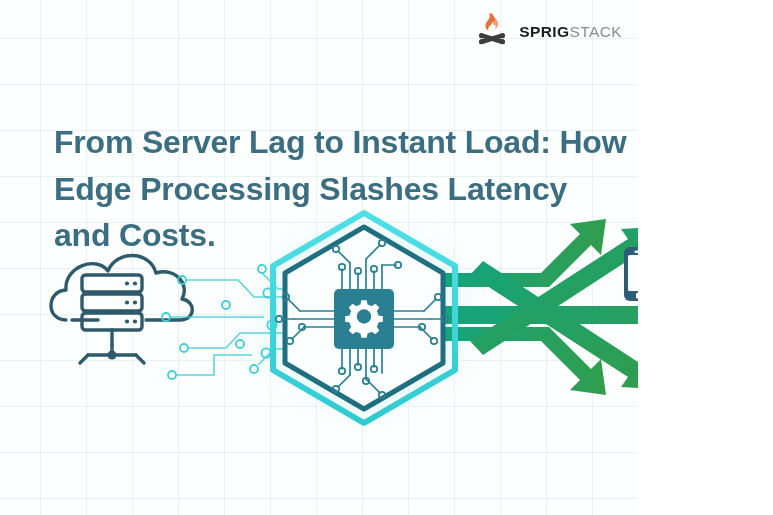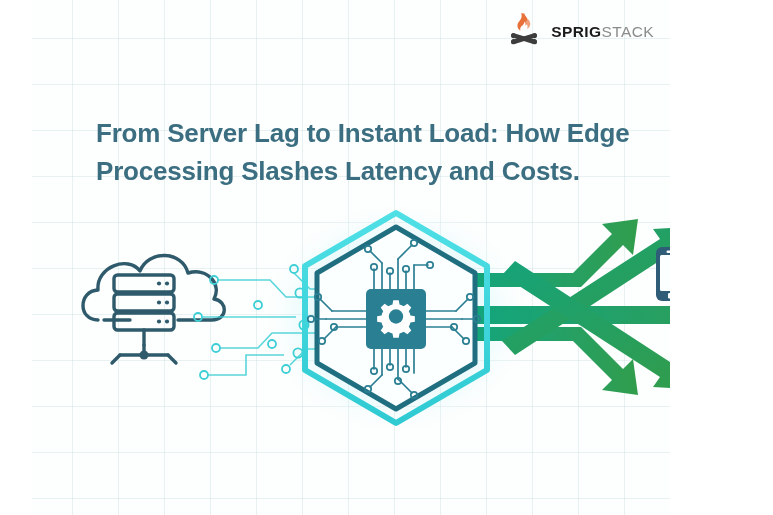--- a/index.html
+++ b/index.html
@@ -12,21 +12,20 @@
     width: 638px;
     height: 515px;
     overflow: hidden;
     background-color: #fdfefe;
     background-image:
       linear-gradient(to right, rgba(198, 222, 224, 0.38) 1px, transparent 1px),
       linear-gradient(to bottom, rgba(198, 222, 224, 0.38) 1px, transparent 1px);
     background-size: 46px 46px;
     background-position: -6px -8px;
     font-family: "Liberation Sans", sans-serif;
-    margin-left: 32px;
   }
 
   
   #logo {
     position: absolute;
     top: 8px;
     right: 16px;
     display: flex;
     align-items: center;
     gap: 7px;
@@ -39,24 +38,24 @@
     line-height: 1;
     white-space: nowrap;
     padding-top: 3px;
   }
   #logo-text .sprig { font-weight: 700; color: #1b1b1b; }
   #logo-text .stack { font-weight: 400; color: #8b8b8b; }
 
   
   #headline {
     position: absolute;
-    left: 64px;
+    left: 54px;
     top: 98px;
     width: 575px;
-    font-size: 26px;
+    font-size: 32px;
     font-weight: 700;
     line-height: 1.45;
     color: #3b6e80;
     letter-spacing: -0.2px;
   }
 
   
   #illustration {
     position: absolute;
     left: 0;

